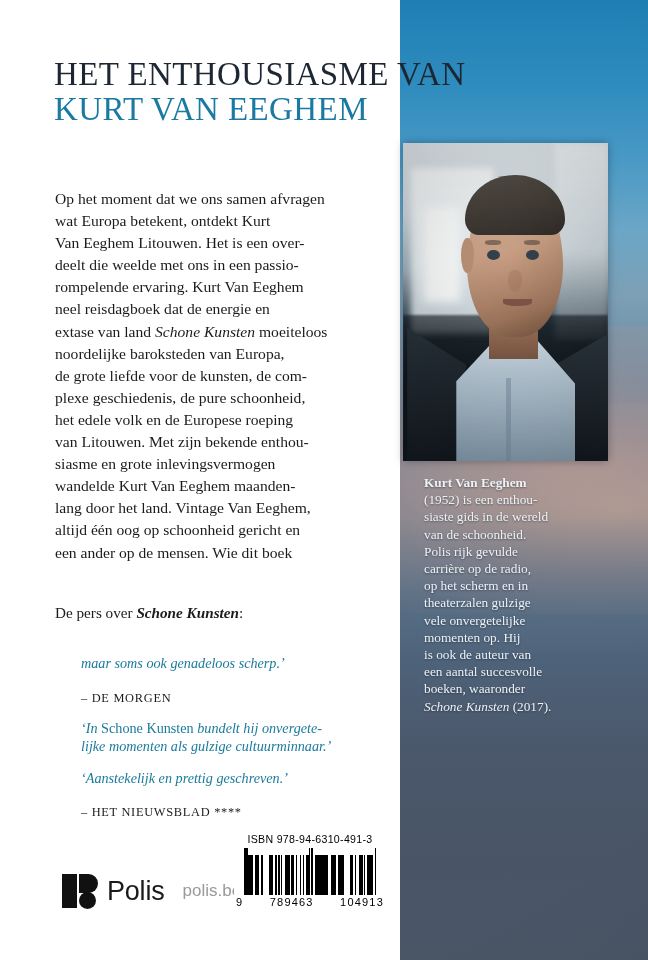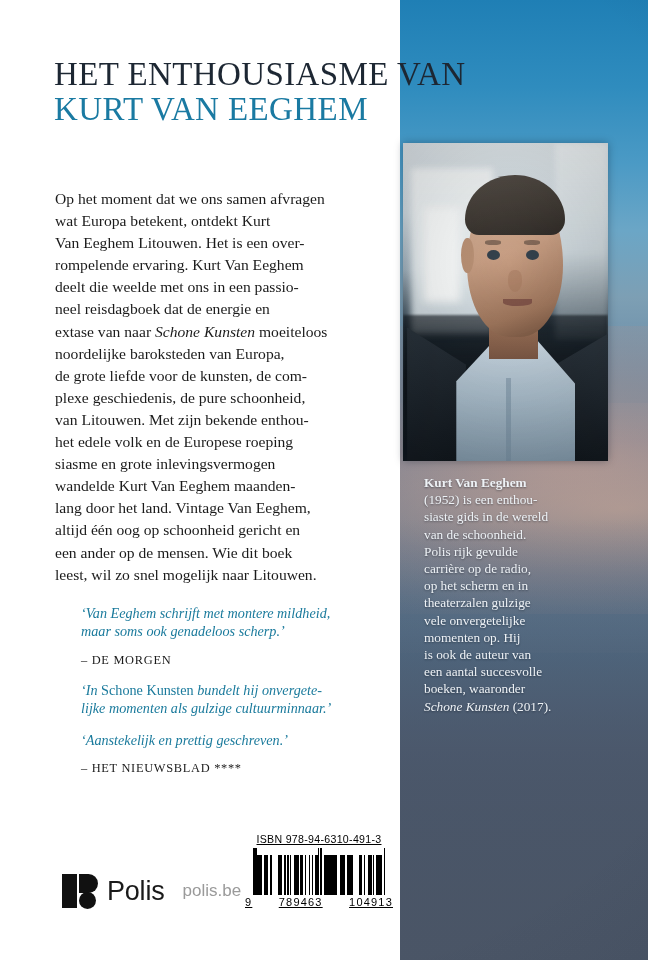--- a/index.html
+++ b/index.html
@@ -151,21 +151,21 @@
     line-height: 18.4px;
     color: #1a7a9c;
   }
   .quote-text .roman { font-style: normal; }
   .quote-src {
     font-family: "Liberation Serif", serif;
     font-style: normal;
     font-size: 12.4px;
     letter-spacing: 0.7px;
     color: #1b1b1b;
-    margin-top: 12px;
+    margin-top: 18px;
   }
 
   
   .publisher {
     position: absolute;
     left: 62px;
     top: 872px;
     z-index: 6;
     display: flex;
     align-items: center;
@@ -206,26 +206,25 @@
     font-family: "Liberation Sans", sans-serif;
     font-size: 17px;
     color: #9a9a9a;
     margin-left: 18px;
     letter-spacing: 0px;
   }
 
   
   .barcode-box {
     position: absolute;
-    left: 243px;
+    left: 234px;
     top: 833px;
     width: 152px;
     z-index: 6;
     background: #ffffff;
-    text-decoration: underline;
   }
   .isbn-line {
     font-family: "Liberation Sans", sans-serif;
     font-size: 10.6px;
     letter-spacing: 0.3px;
     color: #000000;
     text-align: center;
     margin-bottom: 3px;
     white-space: nowrap;
   }
@@ -465,43 +464,43 @@
   <div class="title-block">
     <div class="title-line">HET ENTHOUSIASME VAN</div>
     <div class="title-line accent">KURT VAN EEGHEM</div>
   </div>
 
   <div class="blurb">
     <p>
       <span class="ind">Op het moment dat we ons samen afvragen</span>
       <span class="ind">wat Europa betekent, ontdekt Kurt</span>
       <span class="ind">Van Eeghem Litouwen. Het is een over-</span>
+      <span class="ind">deelt die weelde met ons in een passio-</span>
       <span class="ind">rompelende ervaring. Kurt Van Eeghem</span>
-      <span class="ind">deelt die weelde met ons in een passio-</span>
       <span class="ind">neel reisdagboek dat de energie en</span>
-      <span class="ind"><span>extase van naar </span><em>Schone Kunsten</em><span> moeiteloos</span></span>
+      <span class="ind"><span>extase van land </span><em>Schone Kunsten</em><span> moeiteloos</span></span>
       <span class="ind">noordelijke baroksteden van Europa,</span>
       <span class="ind">de grote liefde voor de kunsten, de com-</span>
       <span class="ind">plexe geschiedenis, de pure schoonheid,</span>
+      <span class="ind">het edele volk en de Europese roeping</span>
       <span class="ind">van Litouwen. Met zijn bekende enthou-</span>
-      <span class="ind">het edele volk en de Europese roeping</span>
       <span class="ind">siasme en grote inlevingsvermogen</span>
       <span class="ind">wandelde Kurt Van Eeghem maanden-</span>
       <span class="ind">lang door het land. Vintage Van Eeghem,</span>
       <span class="ind">altijd één oog op schoonheid gericht en</span>
       <span class="ind">een ander op de mensen. Wie dit boek</span>
-      <span class="ind">leest, wil zo snel mogelijk naar Litouwen.</span>
     </p>
   </div>
 
   <div class="press">
+    <div class="press-head"><span>De pers over </span><b>Schone Kunsten</b><span>:</span></div>
 
     <div class="quote-item">
       <div class="quote-text">
-        <span>‘Van Eeghem schrijft met montere mildheid,</span><br>
+        <br>
         <span>maar soms ook genadeloos scherp.’</span>
       </div>
       <div class="quote-src">– DE MORGEN</div>
     </div>
 
     <div class="quote-item">
       <div class="quote-text">
         <span>‘In </span><span class="roman">Schone Kunsten</span><span> bundelt hij onvergete-</span><br>
         <span>lijke momenten als gulzige cultuurminnaar.’</span>
       </div>

